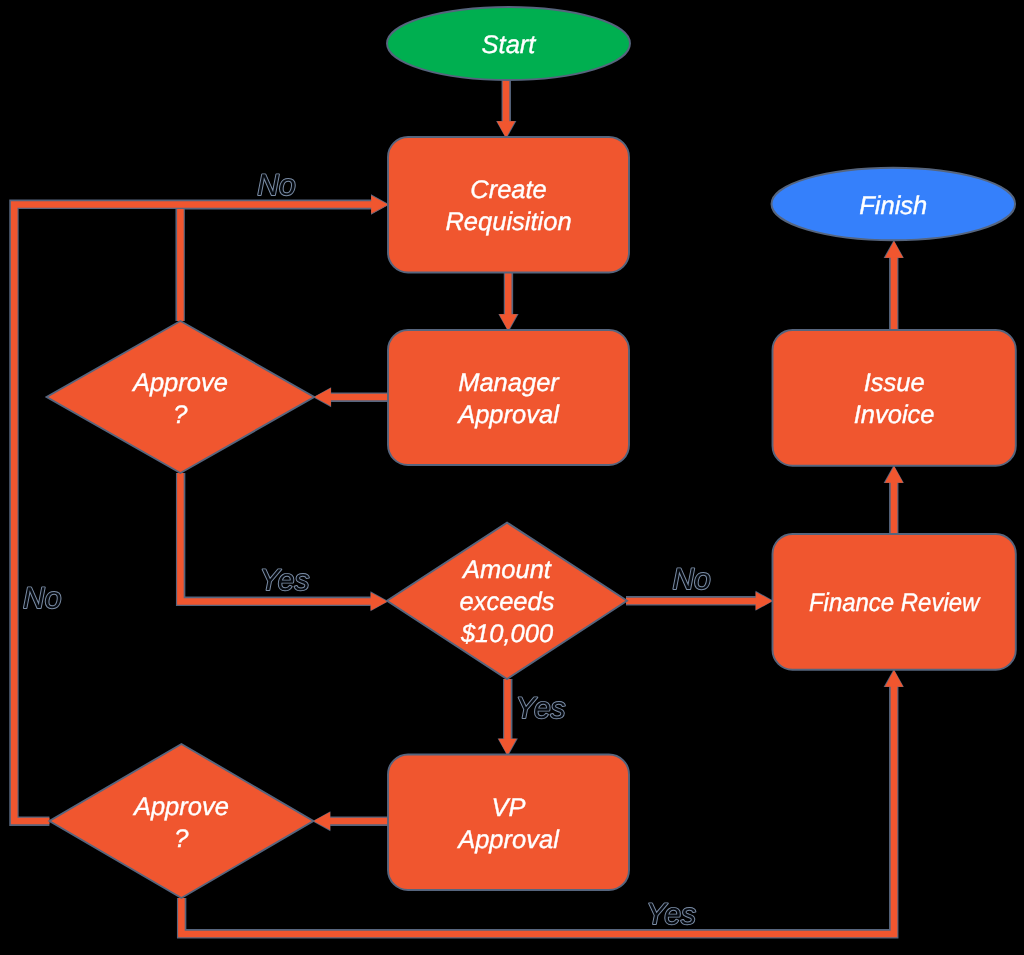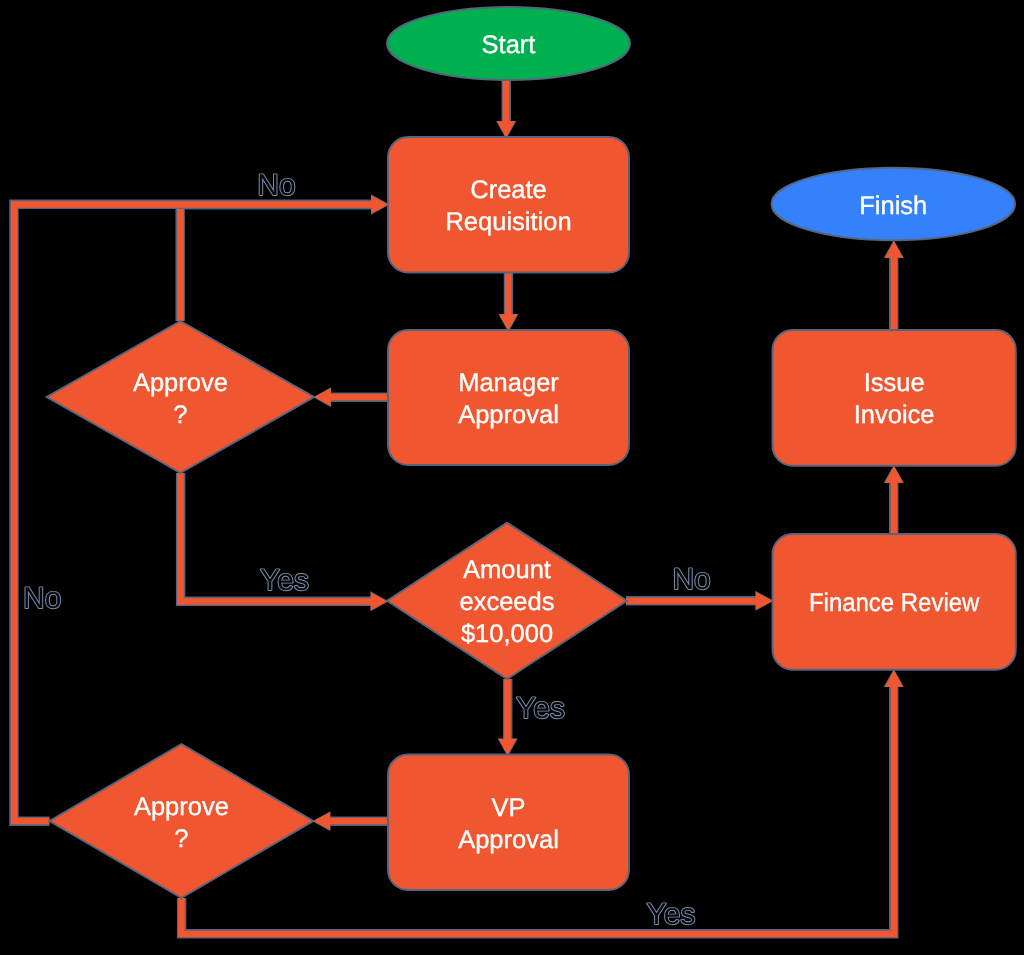--- a/index.html
+++ b/index.html
@@ -1,17 +1,17 @@
 <!DOCTYPE html>
 <html><head>
 <meta charset="utf-8">
 <style>
   html,body{margin:0;padding:0;background:#000;width:1024px;height:955px;overflow:hidden;
     -webkit-font-smoothing:antialiased;text-rendering:geometricPrecision;}
-  #stage{position:relative;width:1024px;height:955px;background:#000;}
+  #stage{position:relative;width:1024px;height:955px;background:#000;font-style:italic;}
   svg#svgroot{display:block;width:1024px;height:955px;
     transform:translateZ(0);}
   .node-shape{}
   .node-label{font-family:"Liberation Sans",sans-serif;font-size:25.5px;fill:#ffffff;text-anchor:middle;
     stroke:#ffffff;stroke-width:0.35px;paint-order:stroke;}
   .edge-outline{fill:none;stroke:#56657e;stroke-width:9.4;stroke-linecap:butt;stroke-linejoin:miter;}
   .edge-core{fill:none;stroke:#F0562F;stroke-width:6.6;stroke-linecap:butt;stroke-linejoin:miter;}
   .arrow-outline{fill:#56657e;stroke:none;}
   .arrow-core{fill:#F0562F;stroke:none;}
   .edge-label-bg{fill:#000000;}

